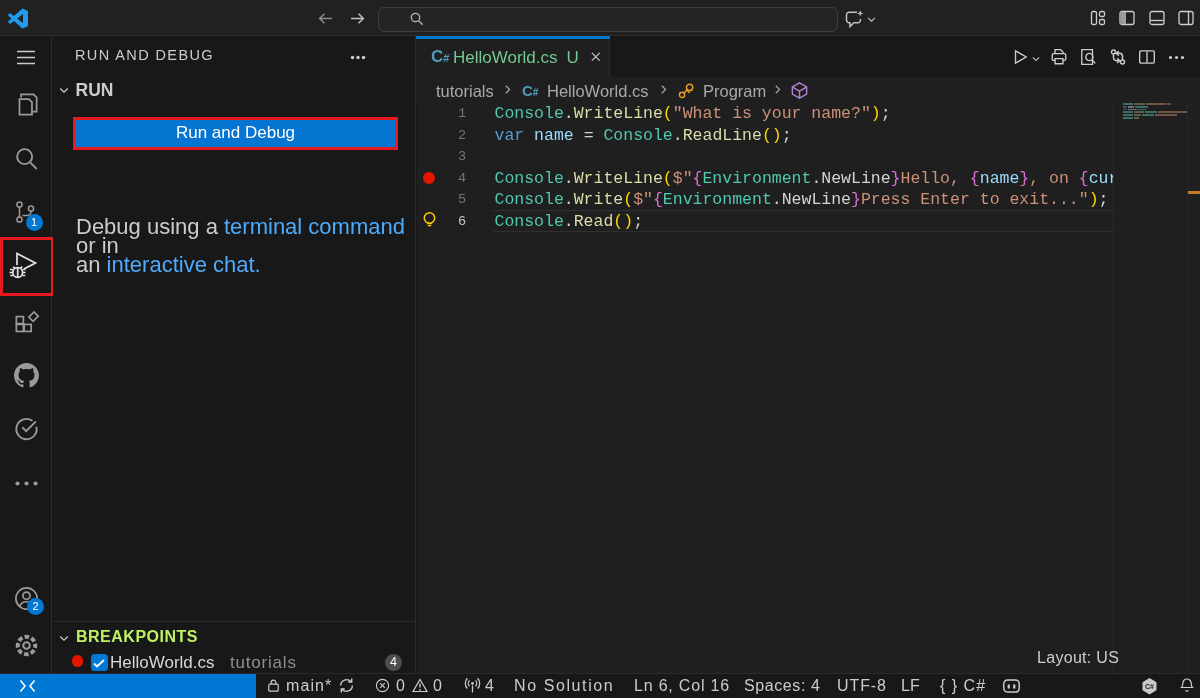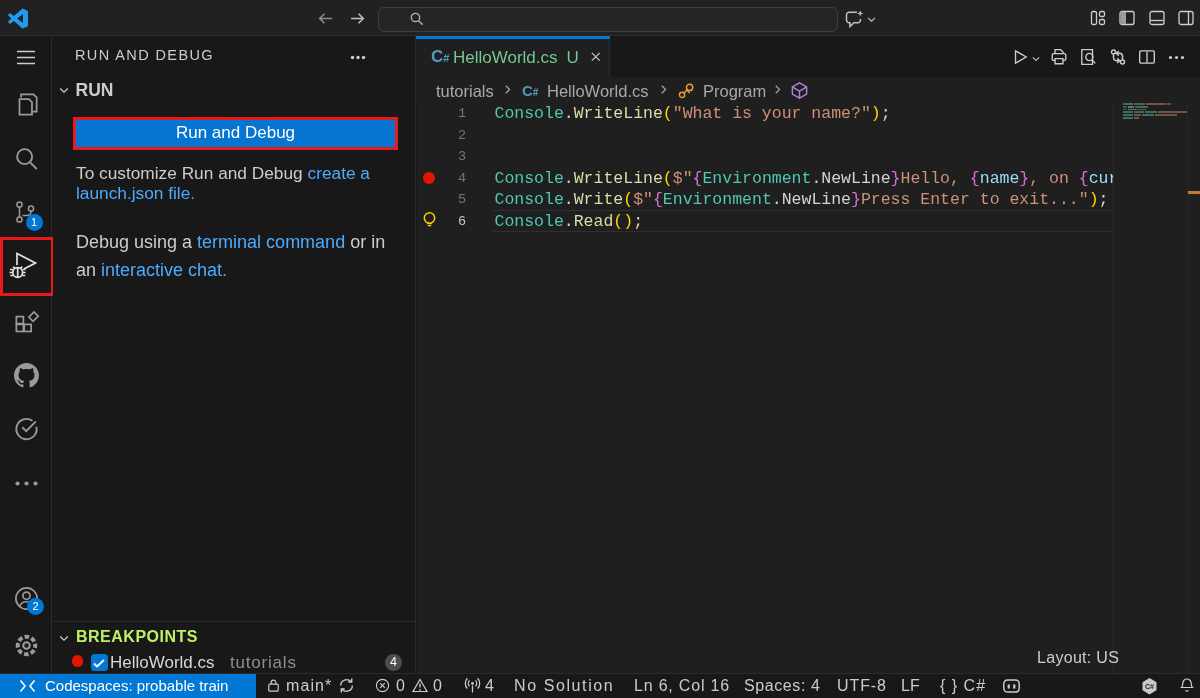--- a/index.html
+++ b/index.html
@@ -119,22 +119,21 @@
 <svg class="a" style="left:350px;top:55px" width="16" height="5" viewBox="0 0 16 5">
       <circle cx="2.5" cy="2.5" r="1.7" fill="#ccc"></circle>
       <circle cx="8" cy="2.5" r="1.7" fill="#ccc"></circle>
       <circle cx="13.5" cy="2.5" r="1.7" fill="#ccc"></circle>
     </svg>
 <svg class="a" style="left:57.5px;top:85px" width="12" height="11" viewBox="0 0 16 16" fill="none" stroke="#cccccc" stroke-width="1.8">
       <path d="m2.5 5 5.5 5.5L13.5 5"></path>
     </svg>
 <div class="a" style="left:75.5px;top:80px;font-size:17.5px;font-weight:700;color:#cccccc">RUN</div>
 <div class="a" style="left:73px;top:116.5px;width:325px;height:33px;background:#0575d1;border:3px solid #e8191f;color:#fff;font-size:17px;text-align:center;line-height:26px">Run and Debug</div>
-<div class="a" style="left:76px;top:162.5px;width:320px;font-size:17.3px;line-height:20.5px;color:#cccccc">To customize Run and Debug <span class="lnk">create a<br>launch.json file.</span></div>
-<div class="a" style="left:76px;top:228px;width:340px;font-size:18px;line-height:28px;color:#cccccc">Debug using a <span class="lnk">terminal command</span> or in<br>an <span class="lnk">interactive chat.</span></div>
+<div class="a" style="left:76px;top:217px;width:340px;font-size:22px;line-height:19px;color:#cccccc">Debug using a <span class="lnk">terminal command</span> or in<br>an <span class="lnk">interactive chat.</span></div>
 <div class="a" style="left:53px;top:621px;width:363px;height:1px;background:#2b2b2b"></div>
 <svg class="a" style="left:58px;top:632.5px" width="12" height="11" viewBox="0 0 16 16" fill="none" stroke="#cccccc" stroke-width="1.8">
       <path d="m2.5 5 5.5 5.5L13.5 5"></path>
     </svg>
 <div class="a" style="left:76px;top:628px;font-size:16px;font-weight:700;letter-spacing:.5px;color:#bef264">BREAKPOINTS</div>
 <div class="a" style="left:71.5px;top:655px;width:11.5px;height:11.5px;border-radius:50%;background:#e51400"></div>
 <div class="a" style="left:90.5px;top:654px;width:17.3px;height:17.3px;background:#0078d4;border-radius:3.5px"></div>
 <svg class="a" style="left:93px;top:658.5px" width="12" height="9" viewBox="0 0 12 9" fill="none" stroke="#fff" stroke-width="1.9">
       <path d="m1 4.5 3 3L11 1"></path>
     </svg>
@@ -216,20 +215,21 @@
 <div class="ln" style="left:416px;top:167.5px">4</div>
 <div class="ln" style="left:416px;top:189px">5</div>
 <div class="ln" style="left:416px;top:210.5px;color:#c6c6c6">6</div>
 <div class="a" style="left:422.5px;top:171.5px;width:12px;height:12px;border-radius:50%;background:#e51400"></div>
 <svg class="a" style="left:421px;top:211px" width="17" height="18" viewBox="0 0 17 18" fill="none" stroke="#ffcc00" stroke-width="1.5">
       <circle cx="8.5" cy="7" r="5.2"></circle>
       <path d="M6.3 12.5h4.4M6.8 14.7h3.4" stroke-width="1.3"></path>
     </svg>
 <div class="a" style="left:416px;top:103px;width:697px;height:570px;overflow:hidden">
 <div class="cl" style="top:0"><span class="t">Console</span><span class="w">.</span><span class="y">WriteLine</span><span class="g">(</span><span class="o">"What is your name?"</span><span class="g">)</span><span class="w">;</span></div>
+<div class="cl" style="top:21.5px"><span class="b">var</span><span class="v"> name</span><span class="w"> = </span><span class="t">Console</span><span class="w">.</span><span class="y">ReadLine</span><span class="g">()</span><span class="w">;</span></div>
 <div class="cl" style="top:64.5px"><span class="t">Console</span><span class="w">.</span><span class="y">WriteLine</span><span class="g">(</span><span class="o">$"</span><span class="p">{</span><span class="t">Environment</span><span class="w">.NewLine</span><span class="p">}</span><span class="o">Hello, </span><span class="p">{</span><span class="v">name</span><span class="p">}</span><span class="o">, on </span><span class="p">{</span><span class="v">cur</span></div>
 <div class="cl" style="top:86px"><span class="t">Console</span><span class="w">.</span><span class="y">Write</span><span class="g">(</span><span class="o">$"</span><span class="p">{</span><span class="t">Environment</span><span class="w">.NewLine</span><span class="p">}</span><span class="o">Press Enter to exit..."</span><span class="g">)</span><span class="w">;</span></div>
 <div class="cl" style="top:107.5px"><span class="t">Console</span><span class="w">.</span><span class="y">Read</span><span class="g">()</span><span class="w">;</span></div>
 </div>
 
 <div class="mm" style="left:1123px;top:103px;width:10px;background:#3a6e63"></div>
     <div class="mm" style="left:1134px;top:103px;width:11px;background:#5e5d49"></div>
     <div class="mm" style="left:1146px;top:103px;width:20px;background:#6e5546"></div>
     <div class="mm" style="left:1167px;top:103px;width:4px;background:#555"></div>
 <div class="mm" style="left:1123px;top:105.8px;width:4px;background:#38546d"></div>
@@ -249,21 +249,20 @@
 <div class="mm" style="left:1123px;top:117px;width:10px;background:#3a6e63"></div>
     <div class="mm" style="left:1134px;top:117px;width:5px;background:#5e5d49"></div>
 <div class="a" style="left:1188px;top:190.5px;width:12px;height:3px;background:#c27b2c"></div>
 
 <div class="a" style="left:0;top:673px;width:1200px;height:1px;background:#2b2b2b"></div>
 <div class="a" style="left:0;top:673.5px;width:1200px;height:24.5px;background:#181818"></div>
 <div class="a" style="left:0;top:673.5px;width:255.5px;height:24.5px;background:#0078d4"></div>
 <svg class="a" style="left:19px;top:679px" width="17" height="14" viewBox="0 0 17 14" fill="none" stroke="#fff" stroke-width="1.5">
       <path d="M1.5 1.5 6 7 1.5 12.5M15.5 1.5 11 7 15.5 12.5"></path>
     </svg>
-<div class="sbtxt" style="left:45px;top:673px;color:#fff;font-size:15px">Codespaces: probable train</div>
 <svg class="a" style="left:266px;top:678px" width="15" height="15" viewBox="0 0 16 16" fill="none" stroke="#ccc" stroke-width="1.3">
       <rect x="3" y="6.5" width="10" height="7.5" rx="1"></rect>
       <path d="M5.5 6.5V4.8a2.5 2.5 0 0 1 5 0v1.7"></path>
     </svg>
 <div class="sbtxt" style="left:286px;top:673px;letter-spacing:1.1px">main*</div>
 <svg class="a" style="left:338px;top:677px" width="17" height="17" viewBox="0 0 16 16" fill="none" stroke="#ccc" stroke-width="1.3">
       <path d="M13.5 8a5.5 5.5 0 0 1-9.7 3.5M2.5 8a5.5 5.5 0 0 1 9.7-3.5"></path>
       <path d="M12.9 1.5v3.2H9.7M3.1 14.5v-3.2h3.2" fill="none"></path>
     </svg>
 <svg class="a" style="left:375px;top:678px" width="15" height="15" viewBox="0 0 16 16" fill="none" stroke="#ccc" stroke-width="1.2">

